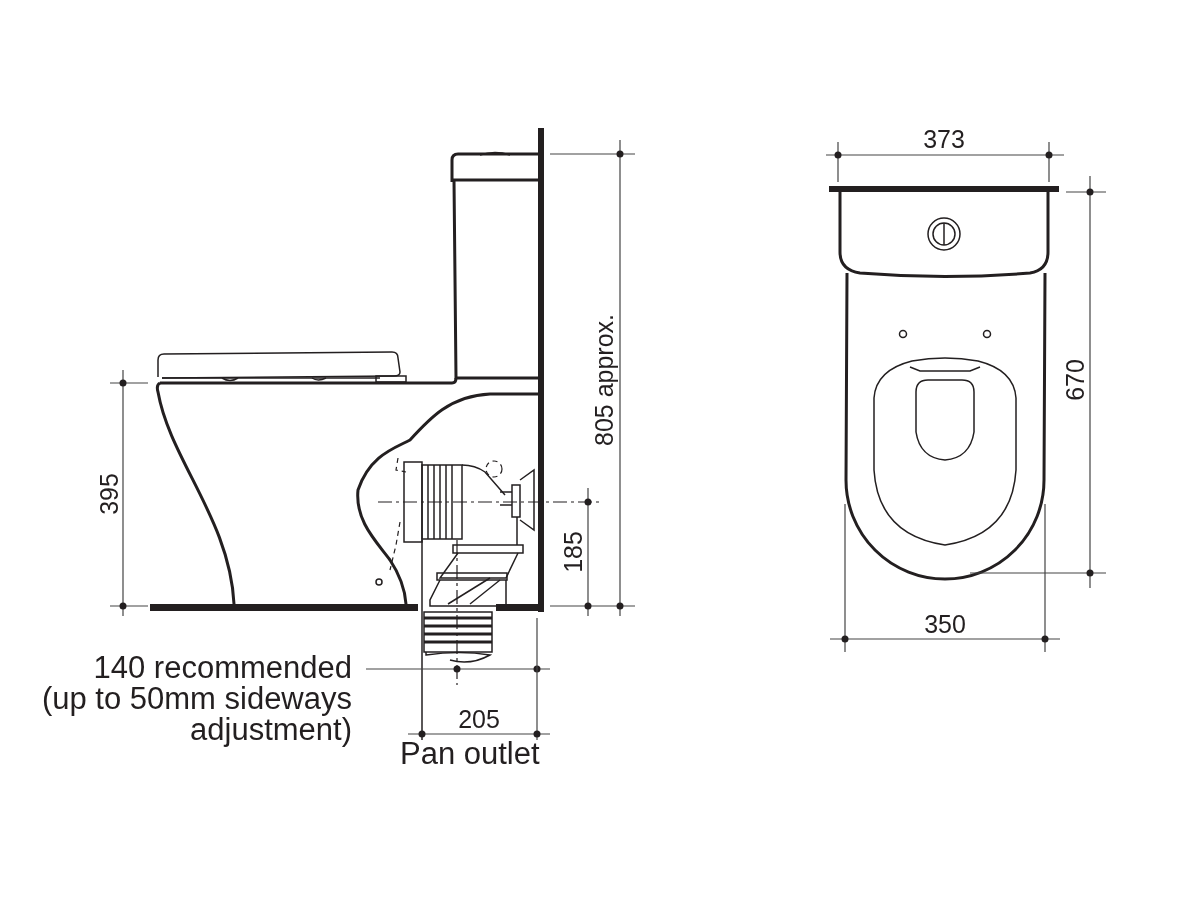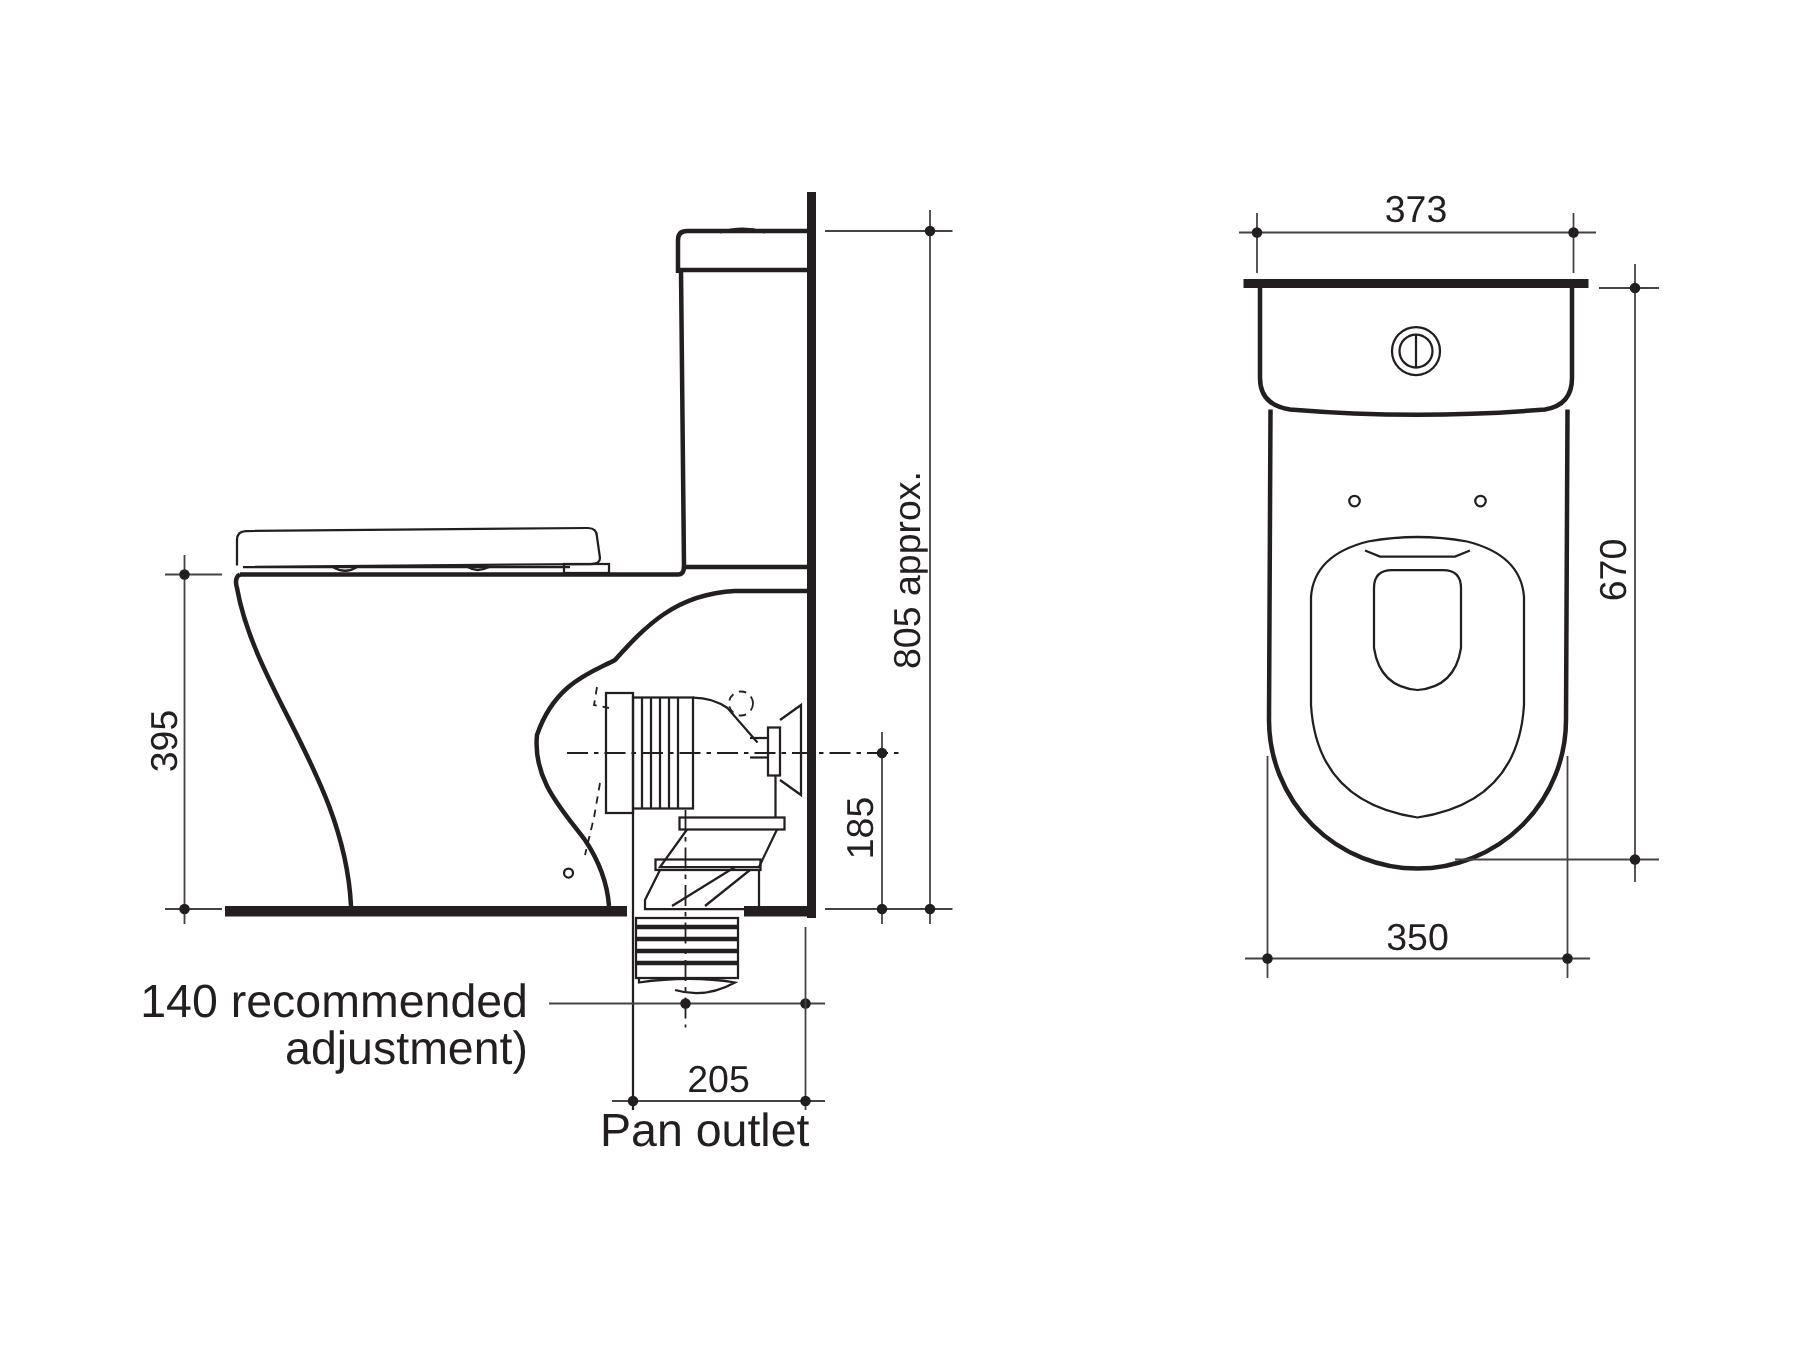--- a/index.html
+++ b/index.html
@@ -166,16 +166,17 @@
       <line class="dim" x1="1045" y1="504" x2="1045" y2="652"></line>
       <circle class="dot" cx="845" cy="639" r="3.5"></circle>
       <circle class="dot" cx="1045" cy="639" r="3.5"></circle>
       <text class="dimtext" x="945" y="633" text-anchor="middle">350</text>
     </g>
   </g>
 </svg>
 
 <div id="note-left" class="note">
   <div>140 recommended</div>
+  <div>(up to 50mm sideways</div>
   <div>adjustment)</div>
 </div>
 
 <div id="note-pan" class="note">Pan outlet</div>
 
 </body></html>

